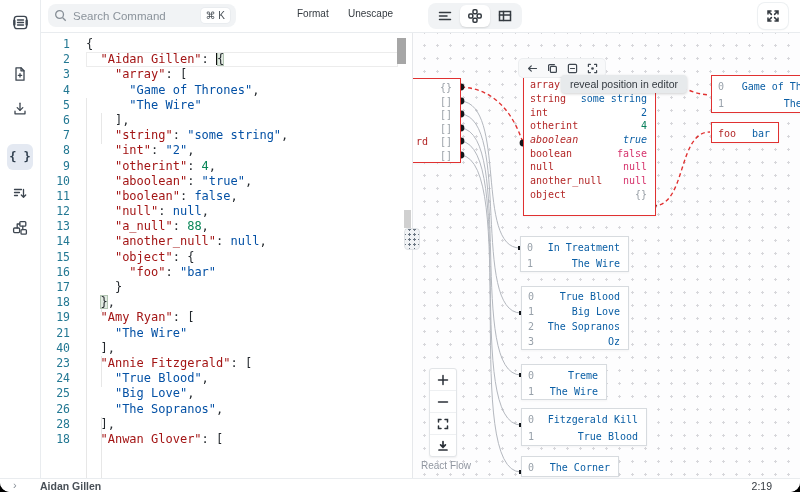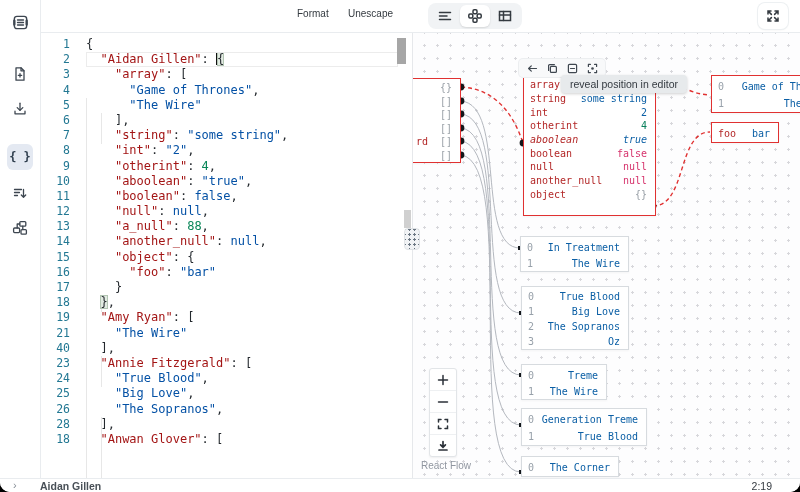--- a/index.html
+++ b/index.html
@@ -114,20 +114,28 @@
       <svg width="16" height="16" viewBox="0 0 16 16">
           <rect x="7.8" y="1.6" width="6" height="4.6" rx="1"></rect>
           <rect x="1.6" y="8" width="6" height="4.6" rx="1"></rect>
           <rect x="9" y="9.6" width="5.4" height="4.6" rx="1"></rect>
           <path d="M7.8 4H5.2v4M10.8 6.2v3.4"></path>
         </svg>
     </div>
   </aside>
 
   <header class="header">
+    <div class="search">
+      <svg width="13" height="13" viewBox="0 0 14 14">
+          <circle cx="6" cy="6" r="4.2"></circle>
+          <path d="M9.4 9.4L12.6 12.6"></path>
+        </svg>
+      <span class="ph">Search Command</span>
+      <span class="kbd">⌘ K</span>
+    </div>
     <span class="hbtn" style="left:257px">Format</span>
     <span class="hbtn" style="left:308px">Unescape</span>
     <div class="seg">
       <div class="opt">
         <svg width="14" height="14" viewBox="0 0 14 14">
             <path d="M1.5 3.5h11M1.5 7h7.5M1.5 10.5h11"></path>
           </svg>
       </div>
       <div class="opt active">
         <svg width="14" height="14" viewBox="0 0 14 14">
@@ -275,21 +283,21 @@
         <div class="nrow" style="height: 15px;"><span class="nk idx">0</span><span class="nv v-str">True Blood</span></div>
         <div class="nrow" style="height: 15px;"><span class="nk idx">1</span><span class="nv v-str">Big Love</span></div>
         <div class="nrow" style="height: 15px;"><span class="nk idx">2</span><span class="nv v-str">The Sopranos</span></div>
         <div class="nrow" style="height: 15px;"><span class="nk idx">3</span><span class="nv v-str">Oz</span></div>
       </div>
       <div class="node" style="left: 108px; top: 332px; width: 86px; height: 36px; padding: 2px 0px;">
         <div class="nrow" style="height: 16px;"><span class="nk idx">0</span><span class="nv v-str">Treme</span></div>
         <div class="nrow" style="height: 16px;"><span class="nk idx">1</span><span class="nv v-str">The Wire</span></div>
       </div>
       <div class="node" style="left: 108px; top: 376px; width: 126px; height: 38px; padding: 2px 0px;">
-        <div class="nrow" style="height: 17px;"><span class="nk idx">0</span><span class="nv v-str">Generation Treme</span></div>
+        <div class="nrow" style="height: 17px;"><span class="nk idx">0</span><span class="nv v-str">Fitzgerald Kill</span></div>
         <div class="nrow" style="height: 17px;"><span class="nk idx">1</span><span class="nv v-str">True Blood</span></div>
       </div>
       <div class="node" style="left: 108px; top: 424px; width: 98px; height: 21px; padding: 2px 0px;">
         <div class="nrow" style="height: 17px;"><span class="nk idx">0</span><span class="nv v-str">The Corner</span></div>
       </div>
       <div class="tooltip">reveal position in editor</div>
     <div class="rf-controls">
       <div class="cbtn">
           <svg width="12" height="12" viewBox="0 0 12 12">
             <path d="M6 1.5v9M1.5 6h9"></path>

